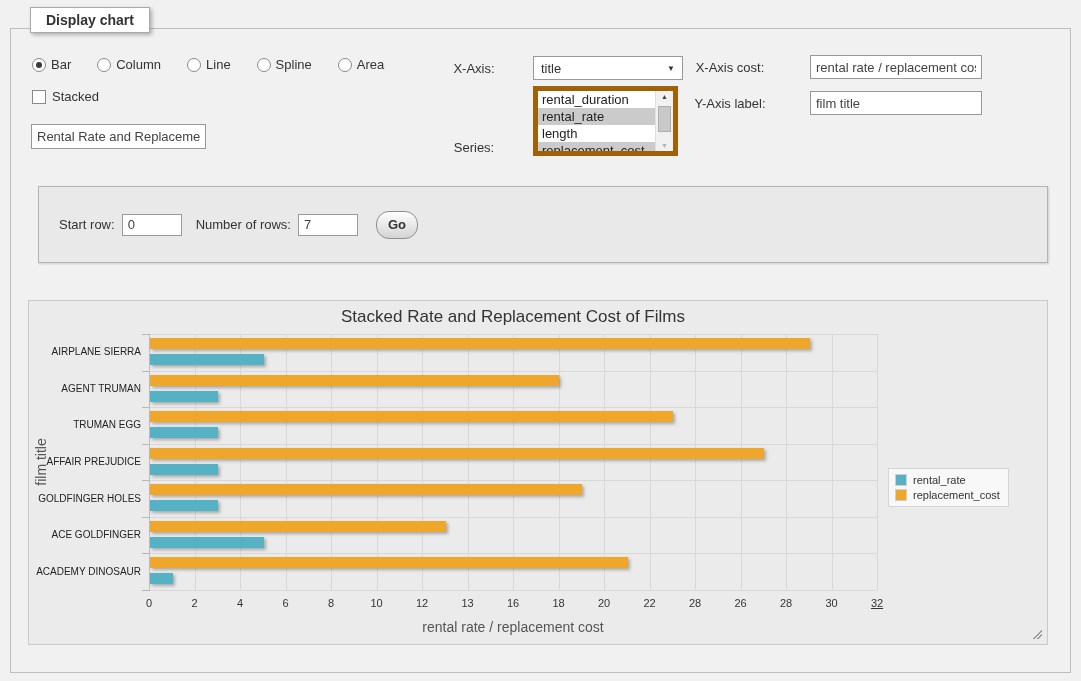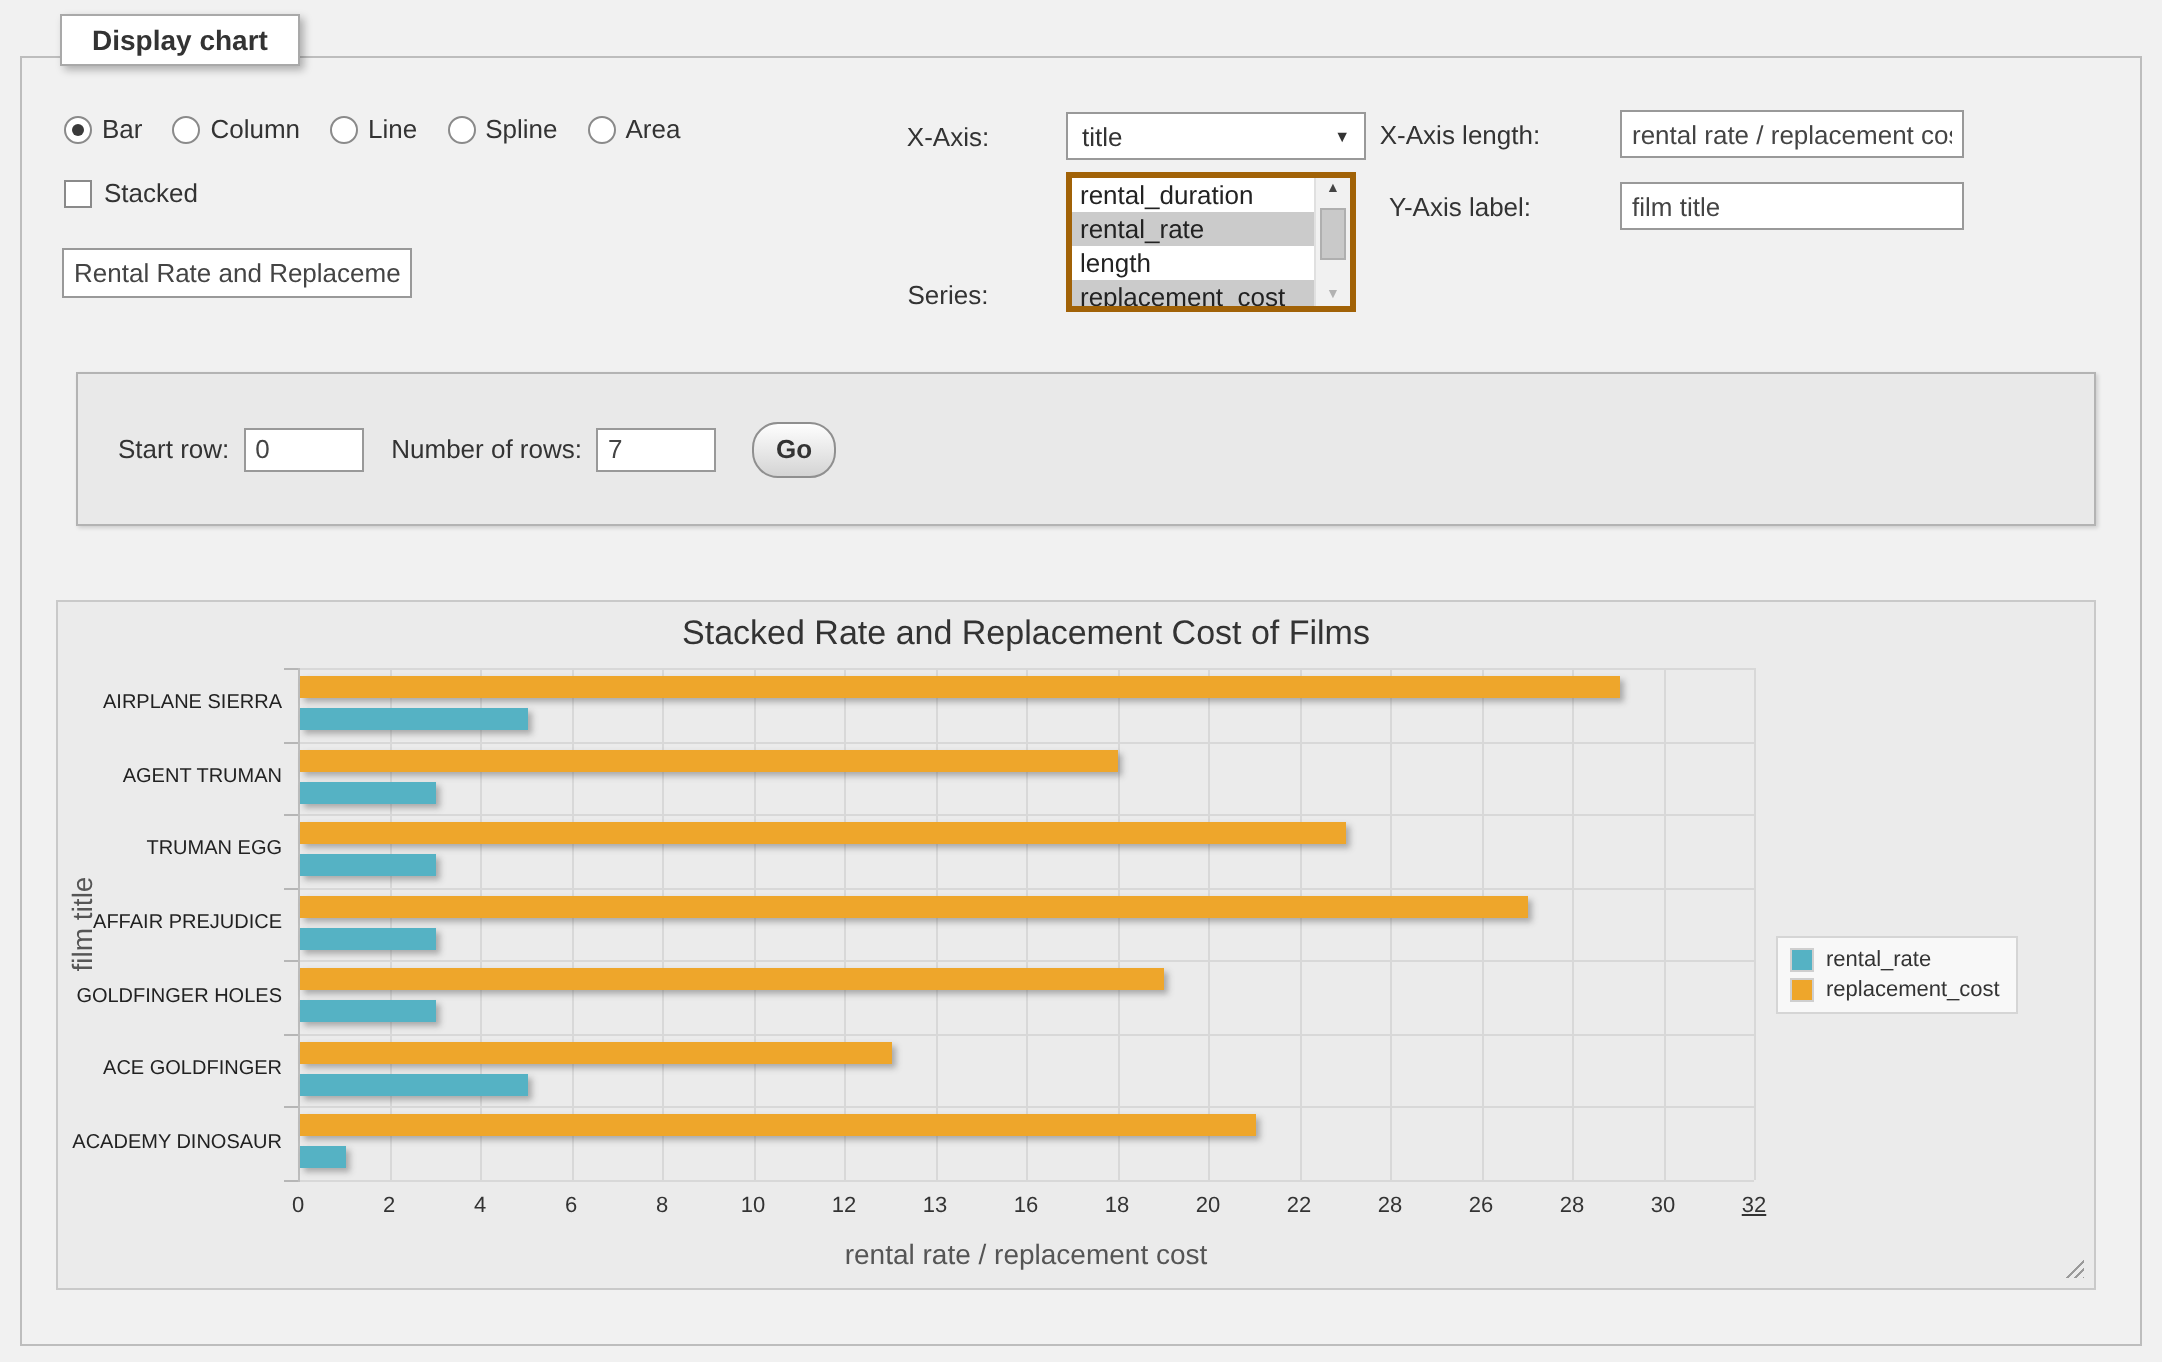--- a/index.html
+++ b/index.html
@@ -13,36 +13,36 @@
     position:absolute;left:30px;top:7px;background:#fff;border:1px solid #A9A9A9;
     padding:4px 15px;font-weight:bold;font-size:14px;color:#333;
     box-shadow:2px 2px 4px rgba(0,0,0,.28);z-index:5;
   }
   
   .field-label{position:absolute;font-size:13px;color:#333;text-align:center;white-space:nowrap;}
   input.txt{
     position:absolute;border:1px solid #999;font-size:13px;color:#444;
     padding:2px 5px;background:#fff;box-sizing:border-box;font-family:inherit;outline:none;
   }
-  #chart-type-group{position:absolute;left:32px;top:57px;display:flex;gap:15px;align-items:flex-start;}
+  #chart-type-group{position:absolute;left:32px;top:57px;display:flex;gap:26px;align-items:flex-start;}
   .radio-item{display:flex;gap:5px;align-items:center;font-size:13px;color:#333;cursor:default;}
   .radio{width:12px;height:12px;border:1px solid #8A8A8A;border-radius:50%;background:#fff;position:relative;flex:none;}
   .radio.checked::after{content:'';position:absolute;left:3px;top:3px;width:6px;height:6px;border-radius:50%;background:#3a3a3a;}
   #stacked-row{position:absolute;left:32px;top:89px;display:flex;gap:6px;align-items:center;font-size:13px;justify-content:center;}
   .checkbox{width:12px;height:12px;border:1px solid #8A8A8A;background:#fff;flex:none;}
   #chart-title-input{left:31px;top:124px;width:175px;height:25px;}
   #x-axis-select{
     position:absolute;left:533px;top:56px;width:150px;height:24px;background:#fff;border:1px solid #999;
     box-sizing:border-box;display:flex;align-items:center;justify-content:space-between;
     padding:0 7px;font-size:13px;color:#333;
   }
   #x-axis-select .arrow{font-size:8px;color:#333;}
   #series-listbox{
     position:absolute;left:533px;top:86px;width:145px;height:70px;background:#fff;
-    border:3px solid #a16207;box-sizing:border-box;overflow:hidden;
+    border:5px solid #a16207;box-sizing:border-box;overflow:hidden;
   }
   .option{height:17px;line-height:17px;padding-left:4px;font-size:13px;color:#222;width:calc(100% - 18px);white-space:nowrap;overflow:hidden;}
   .option.selected{background:#CBCBCB;}
   .sb{position:absolute;top:0;right:0;width:17px;height:100%;background:#F1F1F1;border-left:1px solid #E0E0E0;}
   .sb-up{position:absolute;top:2px;left:0;width:17px;text-align:center;font-size:7px;color:#444;}
   .sb-thumb{position:absolute;top:15px;left:2px;width:11px;height:24px;background:#C9C9C9;border:1px solid #AFAFAF;}
   .sb-down{position:absolute;bottom:2px;left:0;width:17px;text-align:center;font-size:7px;color:#B2B2B2;}
   #xaxis-field{left:810px;top:55px;width:172px;height:24px;}
   #yaxis-field{left:810px;top:91px;width:172px;height:24px;}
   
@@ -140,21 +140,21 @@
       <div class="option">length</div>
       <div class="option selected">replacement_cost</div>
     </div>
   <div class="sb">
     <div class="sb-up">▲</div>
     <div class="sb-thumb"></div>
     <div class="sb-down">▼</div>
   </div>
 </div>
 
-<div class="field-label" style="left:660px;top:60px;width:140px;">X-Axis length:</div>
+<div class="field-label" style="left:660px;top:60px;width:140px;">X-Axis cost:</div>
 <input class="txt" id="xaxis-field" value="rental rate / replacement cost" style="">
 <div class="field-label" style="left:660px;top:96px;width:140px;">Y-Axis label:</div>
 <input class="txt" id="yaxis-field" value="film title" style="">
 
 <div id="rows-panel">
   <span class="field-label">Start row:</span>
   <input class="txt" value="0" style="">
   <span class="field-label" id="num-rows-label">Number of rows:</span>
   <input class="txt" value="7" style="">
   <div id="go-button">Go</div>

